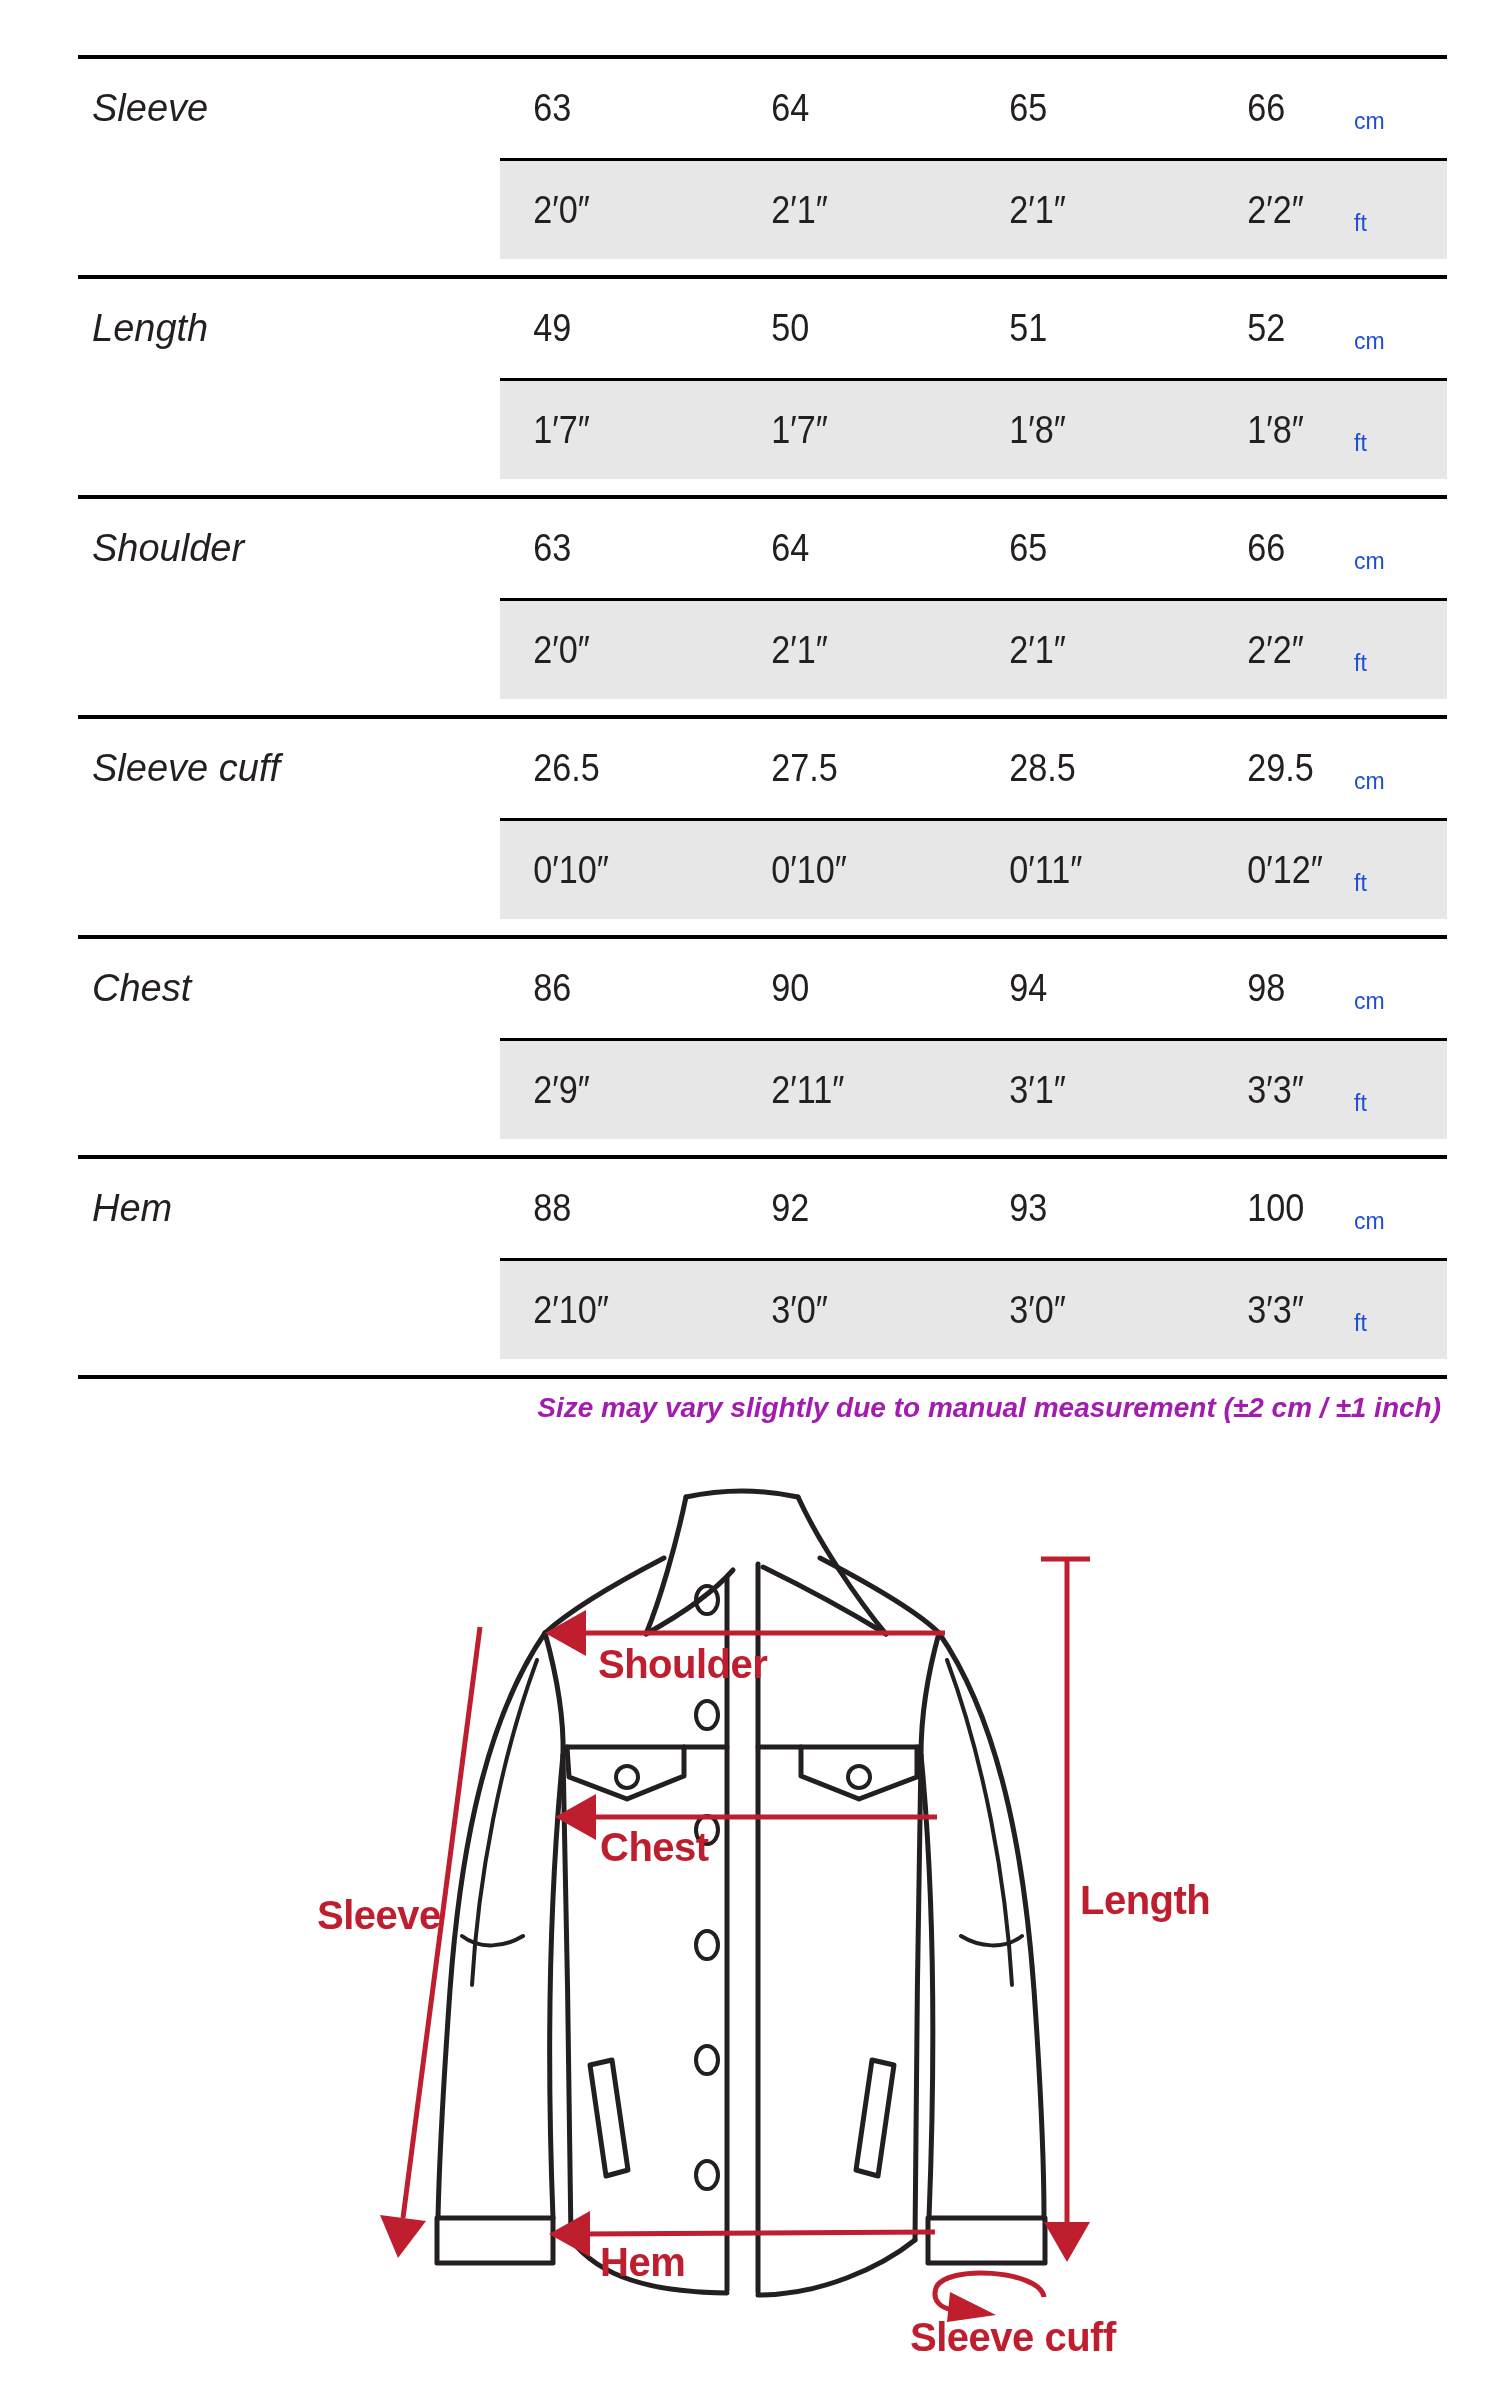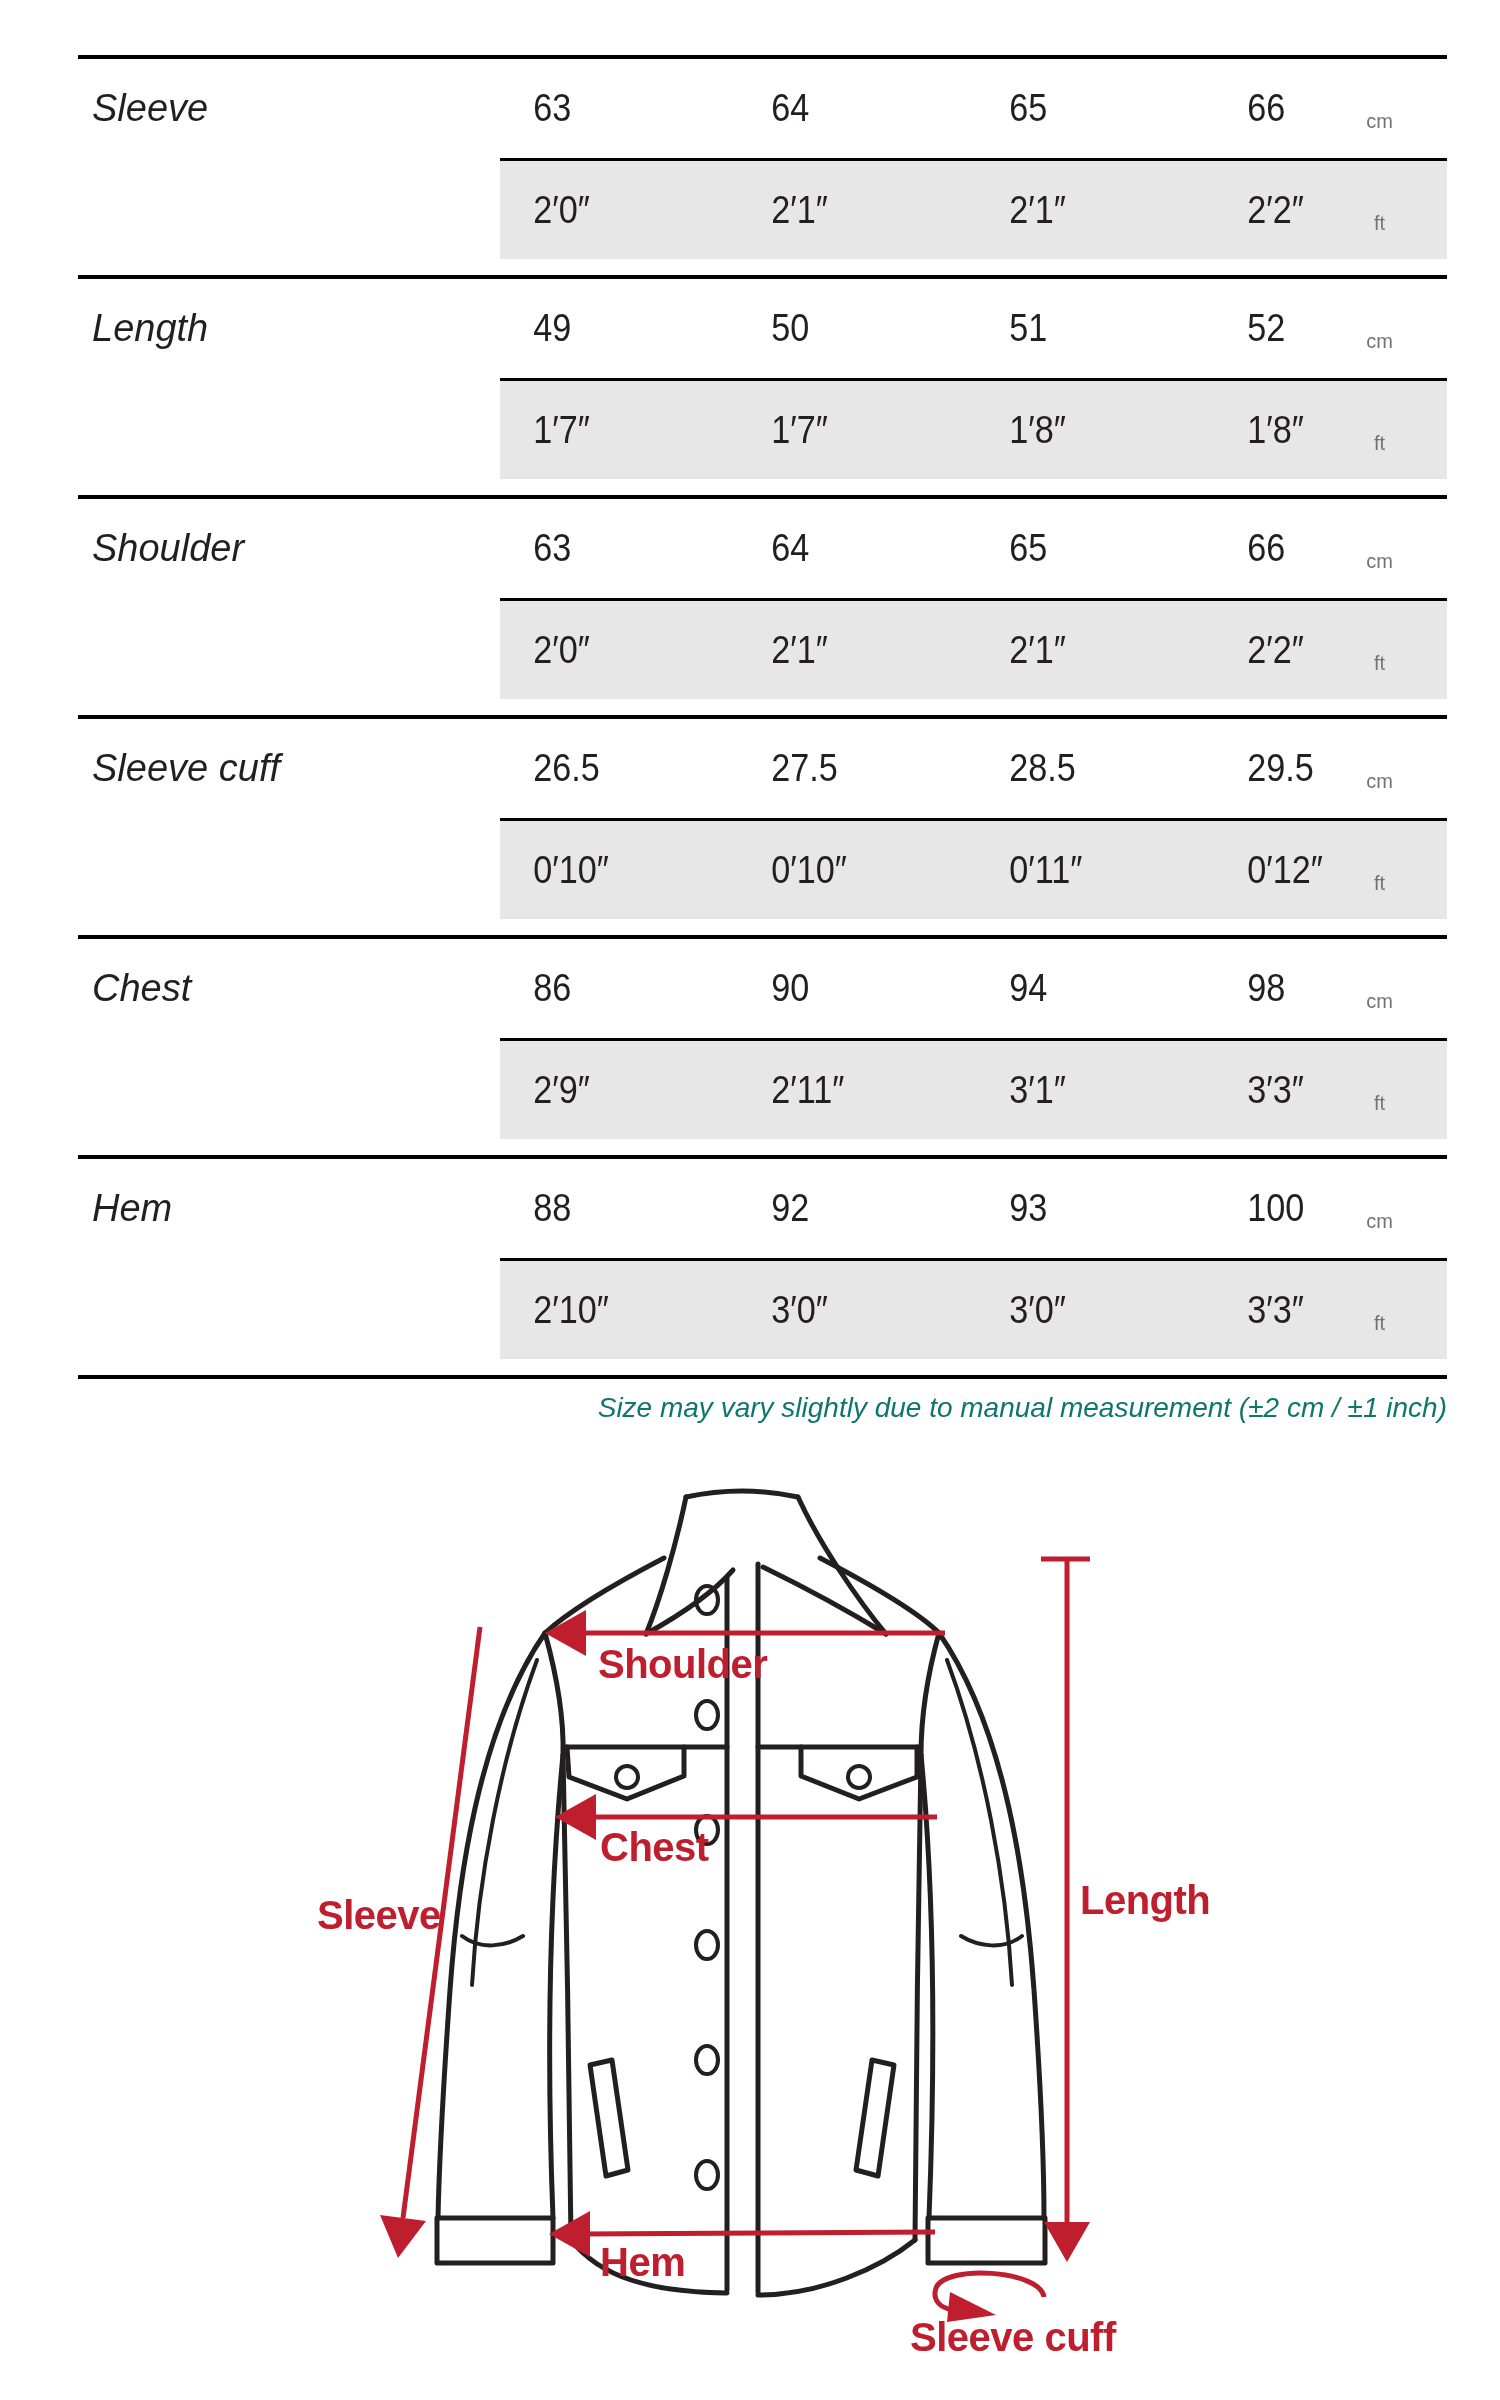--- a/index.html
+++ b/index.html
@@ -9,31 +9,31 @@
   }
   .size-table{position:absolute;left:78px;top:55px;width:1369px;}
   .grid-row{display:grid;grid-template-columns:422px 238px 238px 238px 140px 93px;}
   .header-row{height:100px;align-items:center;}
   .header-cell{font-weight:bold;font-size:44px;padding-left:37px;transform:scaleX(.92);transform-origin:0 50%;}
   .m-group{border-top:4px solid #000;}
   .size-table{border-bottom:4px solid #000;}
   .cm-row{height:99px;align-items:center;font-size:38px;}
   .row-label{font-style:italic;font-size:38px;padding-left:14px;}
   .val{padding-left:37px;transform:scaleX(.9);transform-origin:0 50%;white-space:nowrap;}
-  .unit{font-size:20px;color:#737373;text-align:center;padding-right:42px;padding-top:26px;}
+  .unit{font-size:23px;color:#1d4ed8;text-align:left;padding-right:42px;padding-top:26px;}
   .ft-row{display:grid;grid-template-columns:422px 947px;height:117px;}
   .ft-spacer{background:#fff;}
   .ft-band{
     border-top:3px solid #000;background:#e7e7e7;
     display:grid;grid-template-columns:238px 238px 238px 140px 93px;
     align-items:center;font-size:38px;height:98px;
   }
   .note{
-    position:absolute;left:0;right:53px;top:1392px;text-align:right;
-    font-style:italic;font-size:28px;color:#0f766e;
+    position:absolute;left:0;right:59px;top:1392px;text-align:right;
+    font-style:italic;font-size:28px;color:#a21caf;font-weight:bold;
   }
   .diagram-svg{position:absolute;left:0;top:1450px;}
   .jacket{stroke:#231f20;stroke-width:5;fill:none;stroke-linecap:round;stroke-linejoin:round;}
   .jacket-thin{stroke:#231f20;stroke-width:4;fill:none;stroke-linecap:round;}
   .ann{stroke:#be1e2d;stroke-width:5;fill:none;}
   .ann-fill{fill:#be1e2d;stroke:none;}
   .ann-text{fill:#be1e2d;font-family:"Liberation Sans",sans-serif;font-weight:bold;font-size:40px;letter-spacing:-0.5px;}
 </style>
 </head>
 <body>

